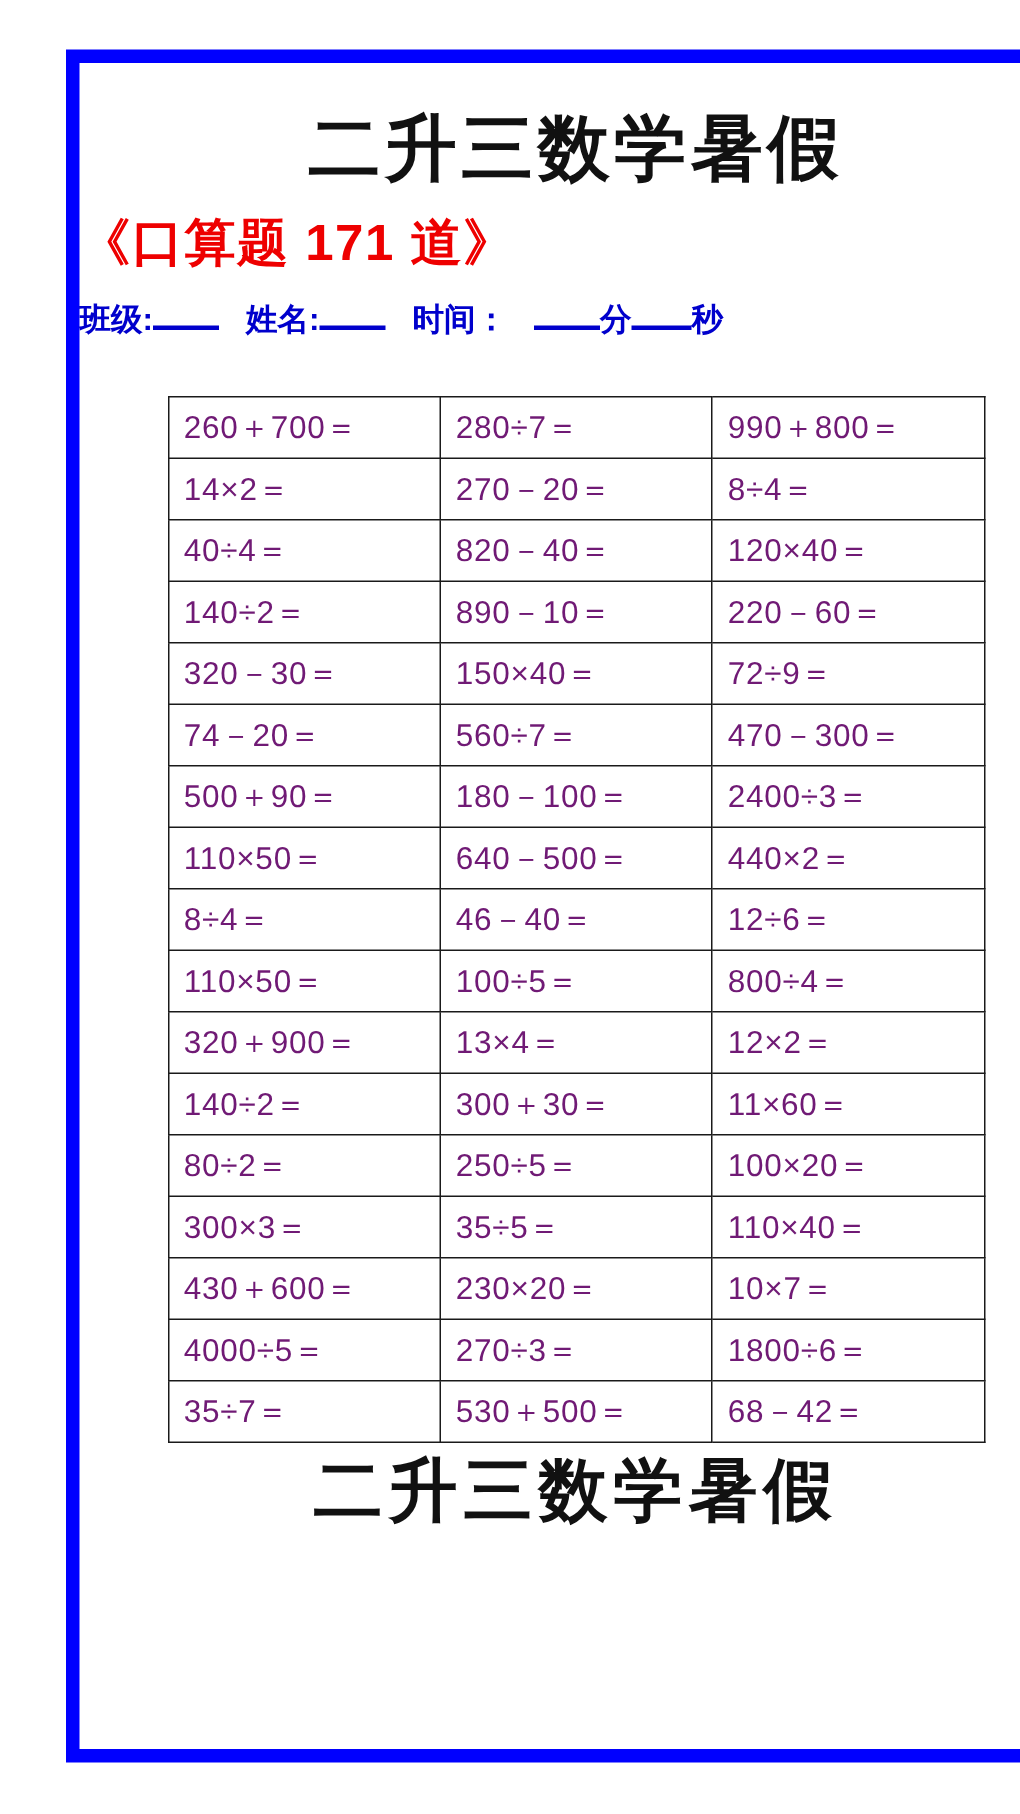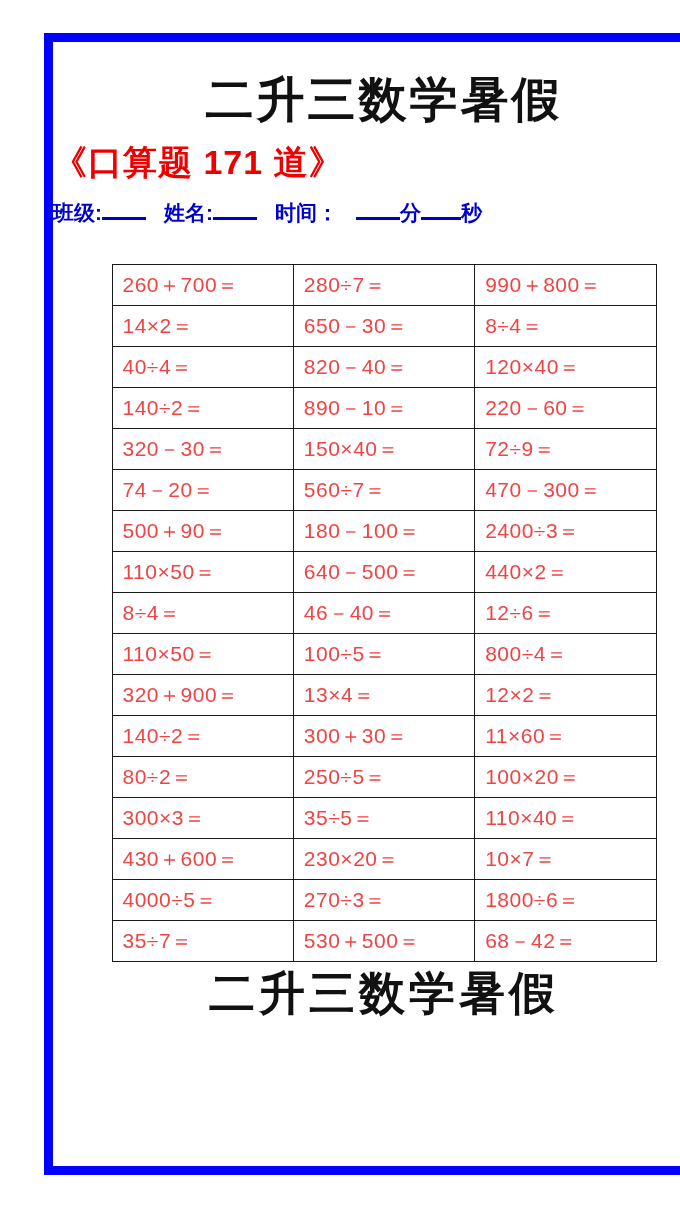--- a/index.html
+++ b/index.html
@@ -68,21 +68,21 @@
     margin: 40px auto 0 auto;
     width: 545px;
     border-collapse: collapse;
     table-layout: fixed;
   }
   table.problems td {
     border: 1.5px solid #1a1a1a;
     height: 40px;
     padding: 0 0 0 10px;
     font-size: 21px;
-    color: #ef4444;
+    color: #701a75;
     vertical-align: middle;
     text-align: left;
     letter-spacing: 0.5px;
     overflow: hidden;
     white-space: nowrap;
   }
   .footer-title {
     margin: 4px 0 0 0;
     text-align: center;
     font-size: 46px;
@@ -108,21 +108,21 @@
 
     <table class="problems">
       <tbody id="problems-body">
           <tr>
             <td>260＋700＝</td>
             <td>280÷7＝</td>
             <td>990＋800＝</td>
           </tr>
           <tr>
             <td>14×2＝</td>
-            <td>650－30＝</td>
+            <td>270－20＝</td>
             <td>8÷4＝</td>
           </tr>
           <tr>
             <td>40÷4＝</td>
             <td>820－40＝</td>
             <td>120×40＝</td>
           </tr>
           <tr>
             <td>140÷2＝</td>
             <td>890－10＝</td>

